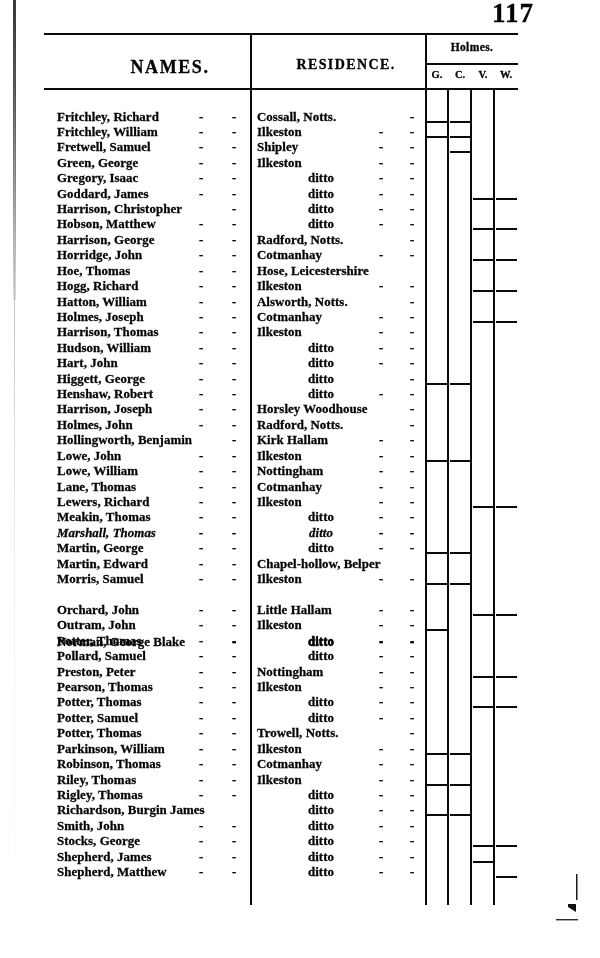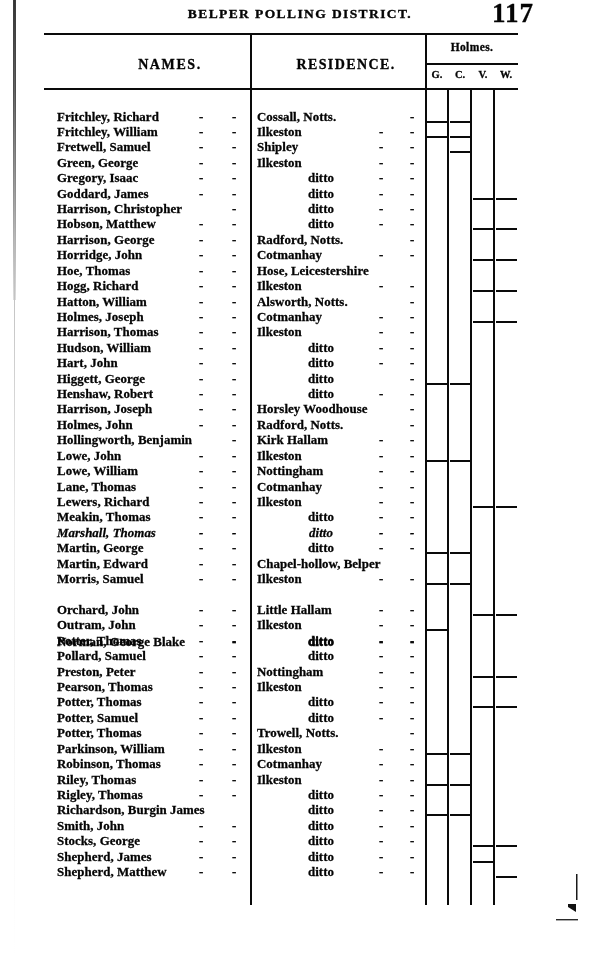--- a/index.html
+++ b/index.html
@@ -65,21 +65,21 @@
   #rule-v-names-body{left:206px; top:57px; width:1.8px; height:815px;}
 
   
   .col-head{
     position:absolute;
     font-family:"Liberation Serif", serif;
     font-weight:bold;
     -webkit-text-stroke:0.3px #000;
     white-space:nowrap;
   }
-  #head-names   {left:66px;  top:24px; width:120px; text-align:center; font-size:14px; letter-spacing:1.6px;}
+  #head-names   {left:66px;  top:24px; width:120px; text-align:center; font-size:18px; letter-spacing:1.6px;}
   #head-residence{left:232px; top:24px; width:140px; text-align:center; font-size:14px; letter-spacing:1.4px;}
   #head-voted   {left:382px; top:8px;  width:92px;  text-align:center; font-size:11.5px; letter-spacing:.4px;}
 
   .sub-head{
     position:absolute; top:36px; width:22px; text-align:center;
     font-family:"Liberation Serif", serif;
     font-weight:bold; font-size:10.5px;
     -webkit-text-stroke:0.28px #000;
   }
   #sub-g{left:382px;} #sub-c{left:405px;} #sub-v{left:428px;} #sub-w{left:451px;}
@@ -127,21 +127,20 @@
   
   .tally{position:absolute;background:#0a0a0a;height:2px;}
 </style>
 </head>
 <body>
 
 <div id="scan-edge-left"></div>
 <div id="scan-edge-left2"></div>
 
 <div id="running-head">
-  <div id="head-title">BELPER POLLING DISTRICT.</div>
   <div id="page-number">117</div>
 </div>
 
 <div id="table-frame">
 
   <div class="rule-h" id="rule-top"></div>
   <div class="rule-h" id="rule-voted-under"></div>
   <div class="rule-h" id="rule-head-bottom"></div>
 
   <div class="rule-v" id="rule-v-names"></div>

